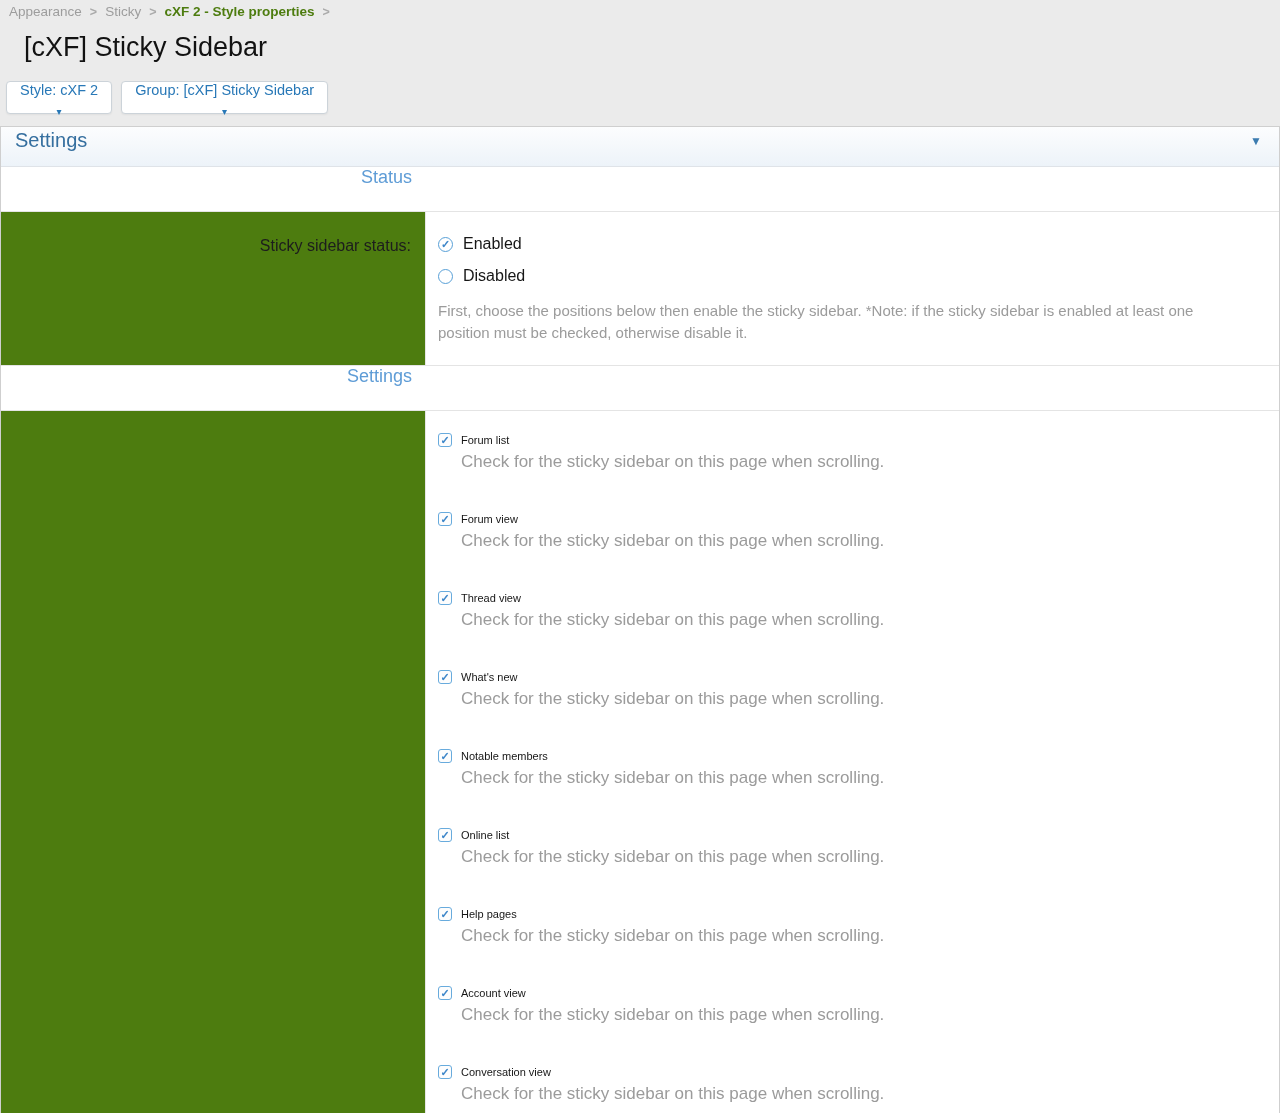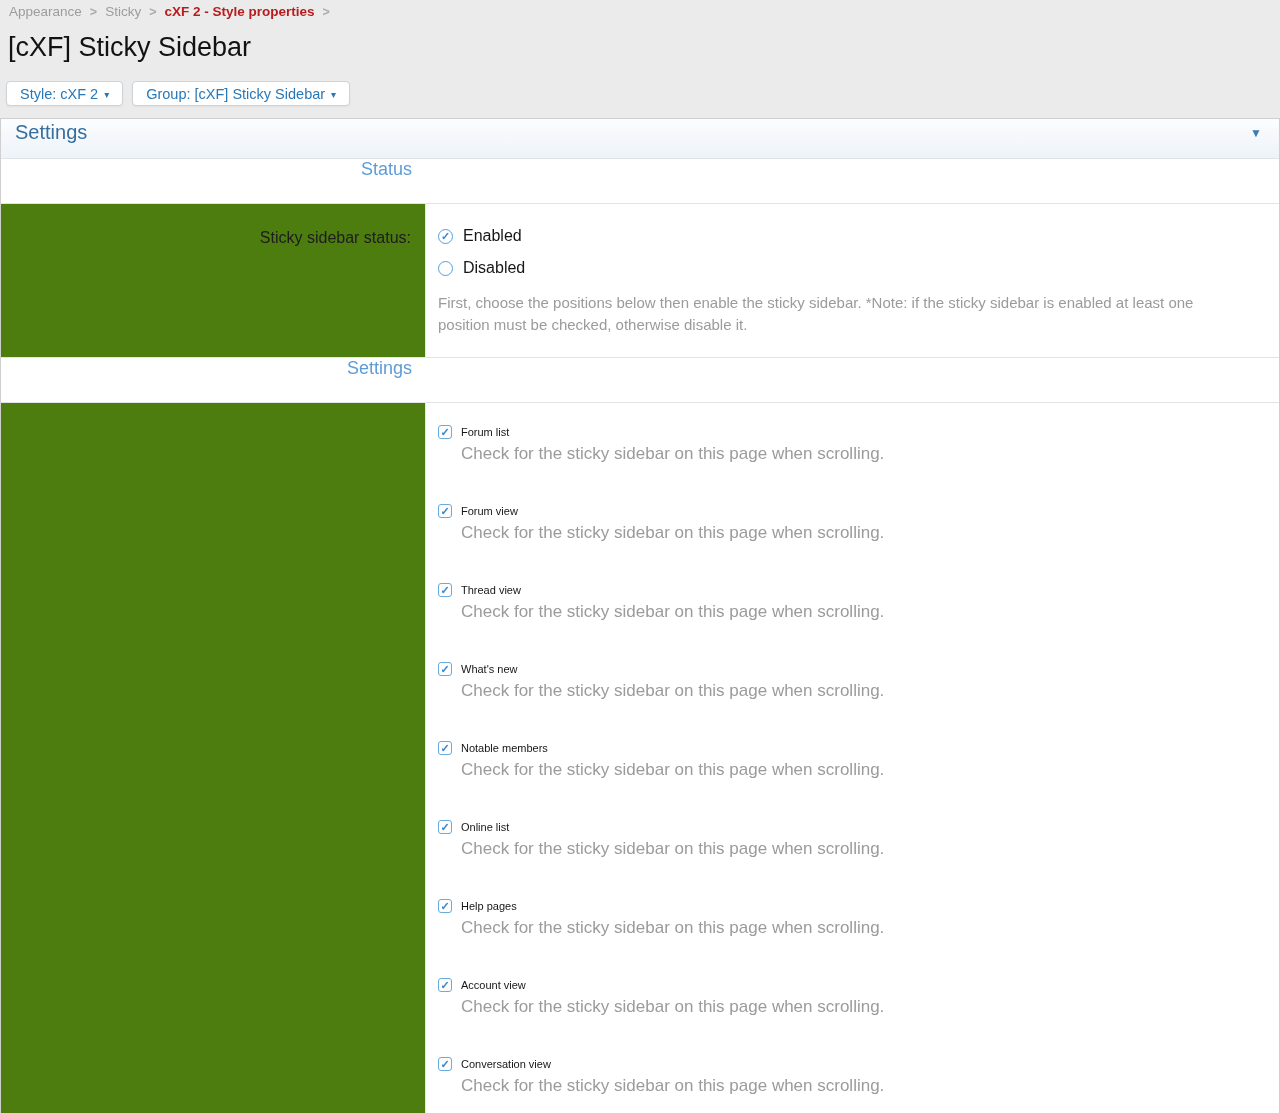--- a/index.html
+++ b/index.html
@@ -6,35 +6,36 @@
   html,body { width:1280px; height:1113px; overflow:hidden; }
   body {
     background:#ebebeb;
     font-family:"Liberation Sans", sans-serif;
     color:#141414;
   }
 
   
   .breadcrumb { display:flex; align-items:center; gap:8px; padding:4px 10px 0 9px; font-size:13.5px; color:#9d9d9d; }
   .crumb.link { color:#9d9d9d; cursor:pointer; }
-  .crumb.current { font-weight:bold; color:#b91c1c; }
+  .crumb.current { font-weight:bold; color:#4d7c0f; }
   .sep { color:#aaaaaa; font-size:12.5px; font-weight:bold; }
 
   
-  h1.page-title { margin:13px 0 0 8px; font-size:27px; font-weight:400; color:#121212; }
+  h1.page-title { margin:13px 0 0 24px; font-size:27px; font-weight:400; color:#121212; }
 
   
   .toolbar { display:flex; gap:9px; margin:18px 0 0 6px; }
   .btn {
     display:inline-flex; align-items:center; gap:6px;
-    height:25px; padding:0 13px;
+    height:33px; padding:0 13px;
     background:#ffffff; border:1px solid #ccd3d9; border-radius:4px;
     font-family:"Liberation Sans", sans-serif;
     font-size:14.5px; color:#2878b7; cursor:pointer;
     box-shadow:0 1px 2px rgba(0,0,0,0.05);
+    flex-direction:column;
   }
   .btn .arrow { font-size:10px; margin-top:2px; color:#2878b7; }
 
   
   .panel { margin-top:12px; background:#fff; border:1px solid #cfcfcf; border-bottom:none; }
   .panel-header {
     height:40px; display:flex; align-items:center; justify-content:space-between;
     padding:0 17px 12px 14px;
     background:linear-gradient(180deg,#fcfdfe 0%,#edf3f9 100%);
     border-bottom:1px solid #dfe3e8; cursor:pointer;

